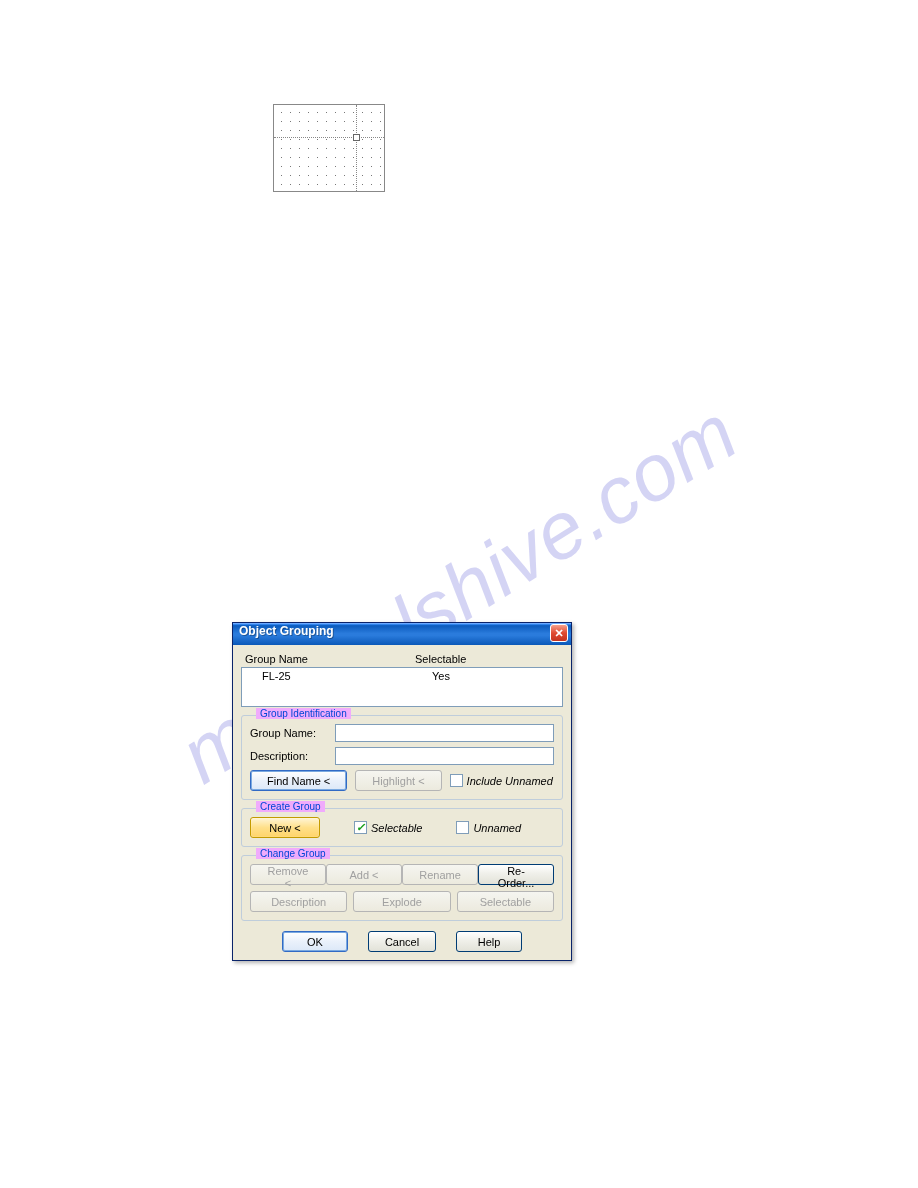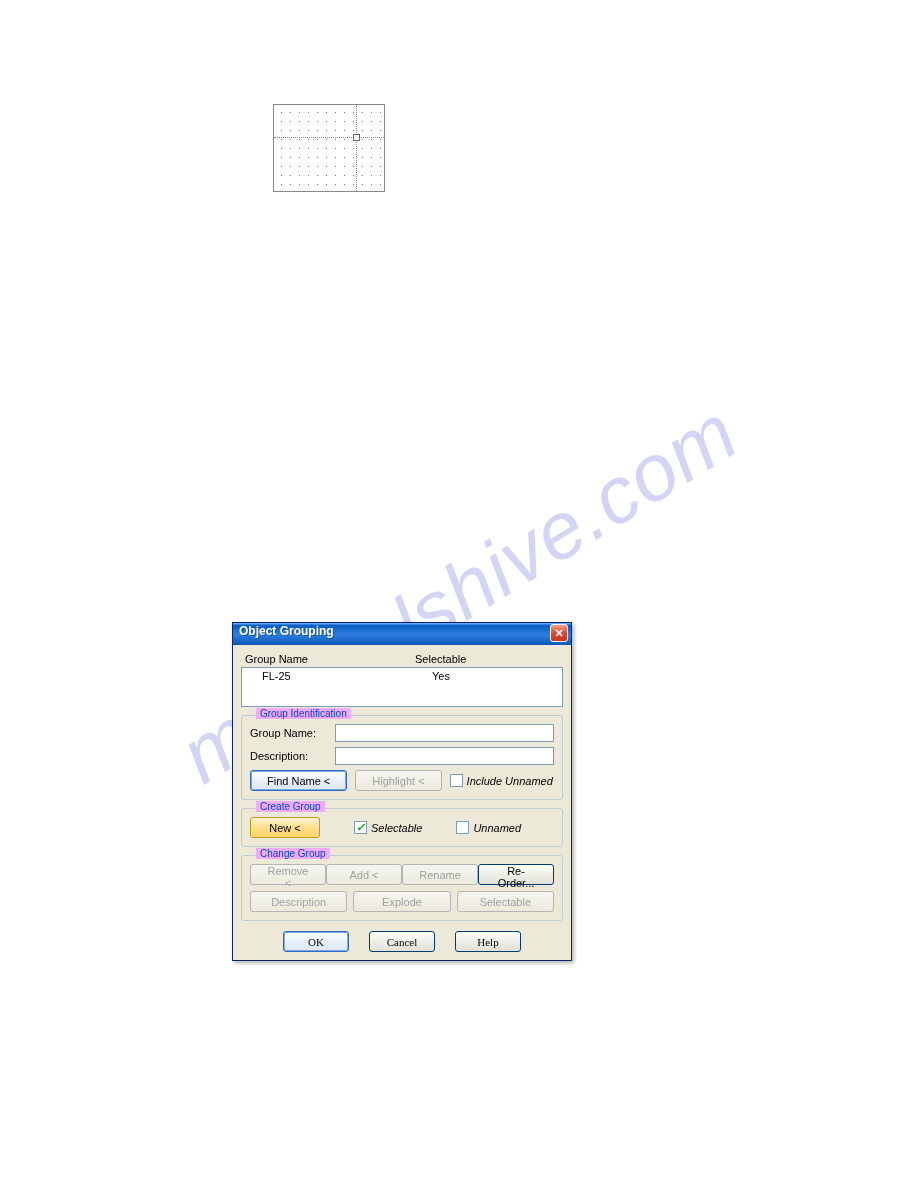--- a/index.html
+++ b/index.html
@@ -232,21 +232,21 @@
     margin-top: 6px;
   }
   .change-row2 .btn { min-width: 0; }
 
   .footer-btns {
     display: flex;
     justify-content: center;
     gap: 20px;
     margin-top: 10px;
   }
-  .footer-btns .btn { min-width: 66px; font-family: Liberation Serif, serif; }
+  .footer-btns .btn { min-width: 66px; }
 </style>
 </head>
 <body>
 
 <div class="watermark">manualshive.com</div>
 
 <div class="grid-figure">
   <div class="grid-dots"></div>
   <div class="grid-hline"></div>
   <div class="grid-vline"></div>

